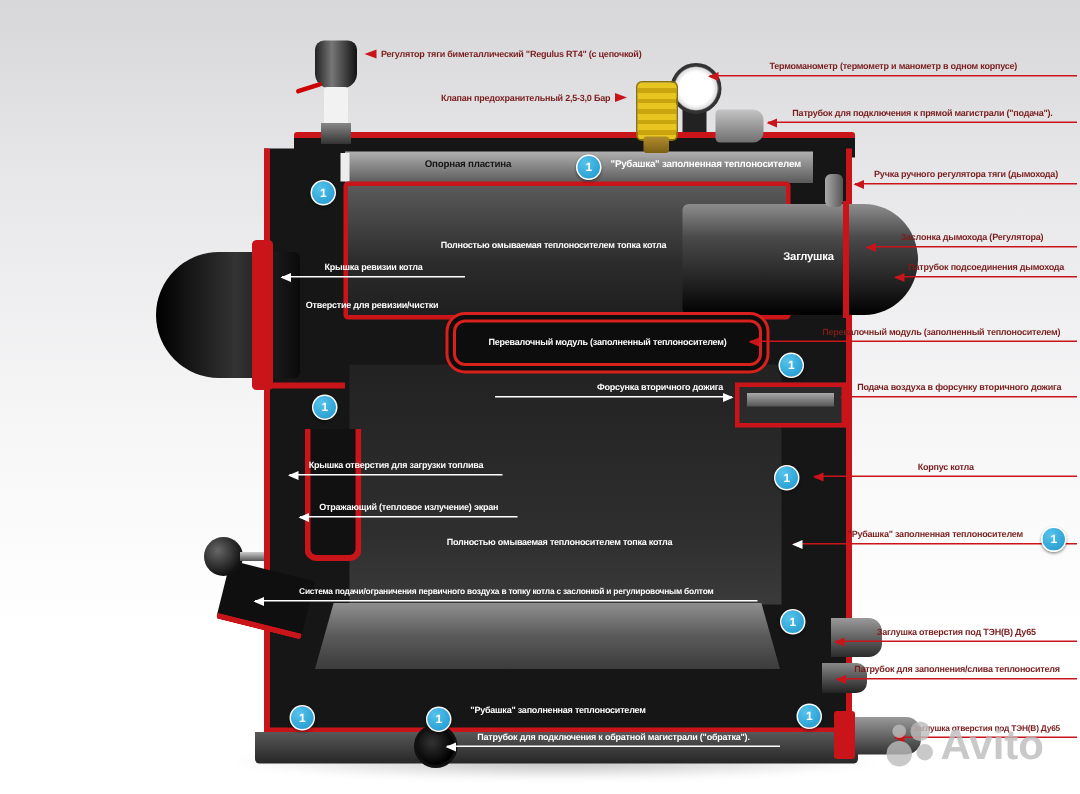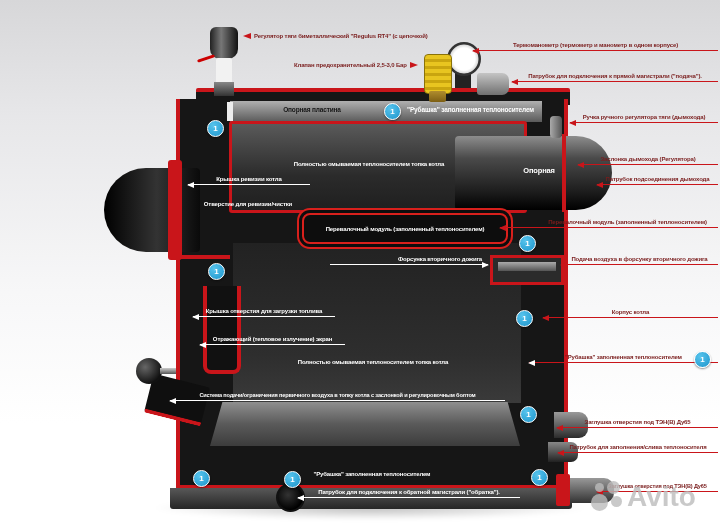--- a/index.html
+++ b/index.html
@@ -105,21 +105,21 @@
   <div class="ann bt" style="left:262px;top:106px;width:100px;font-size:6.5px;">
     <span class="t">Опорная пластина</span>
   </div>
   <div class="ann wt" style="left:404px;top:106px;width:132px;font-size:6.5px;">
     <span class="t">"Рубашка" заполненная теплоносителем</span>
   </div>
   <div class="ann wt" style="left:278px;top:161px;width:182px;">
     <span class="t">Полностью омываемая теплоносителем топка котла</span>
   </div>
   <div class="ann wt" style="left:514px;top:166px;width:50px;font-size:7.5px;">
-    <span class="t">Опорная</span>
+    <span class="t">Заглушка</span>
   </div>
 
   <div class="ann u-red" style="left:570px;top:114px;width:148px;">
     <span class="ah ahl"></span>
       <span class="t">Ручка ручного регулятора тяги (дымохода)</span>
   </div>
   <div class="ann u-red" style="left:578px;top:156px;width:140px;">
     <span class="ah ahl"></span>
       <span class="t">Заслонка дымохода (Регулятора)</span>
   </div>

